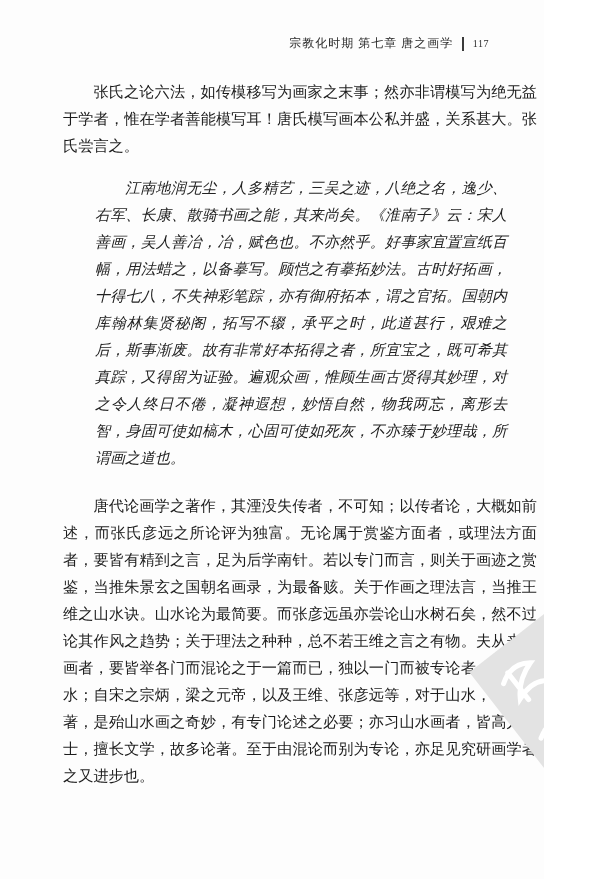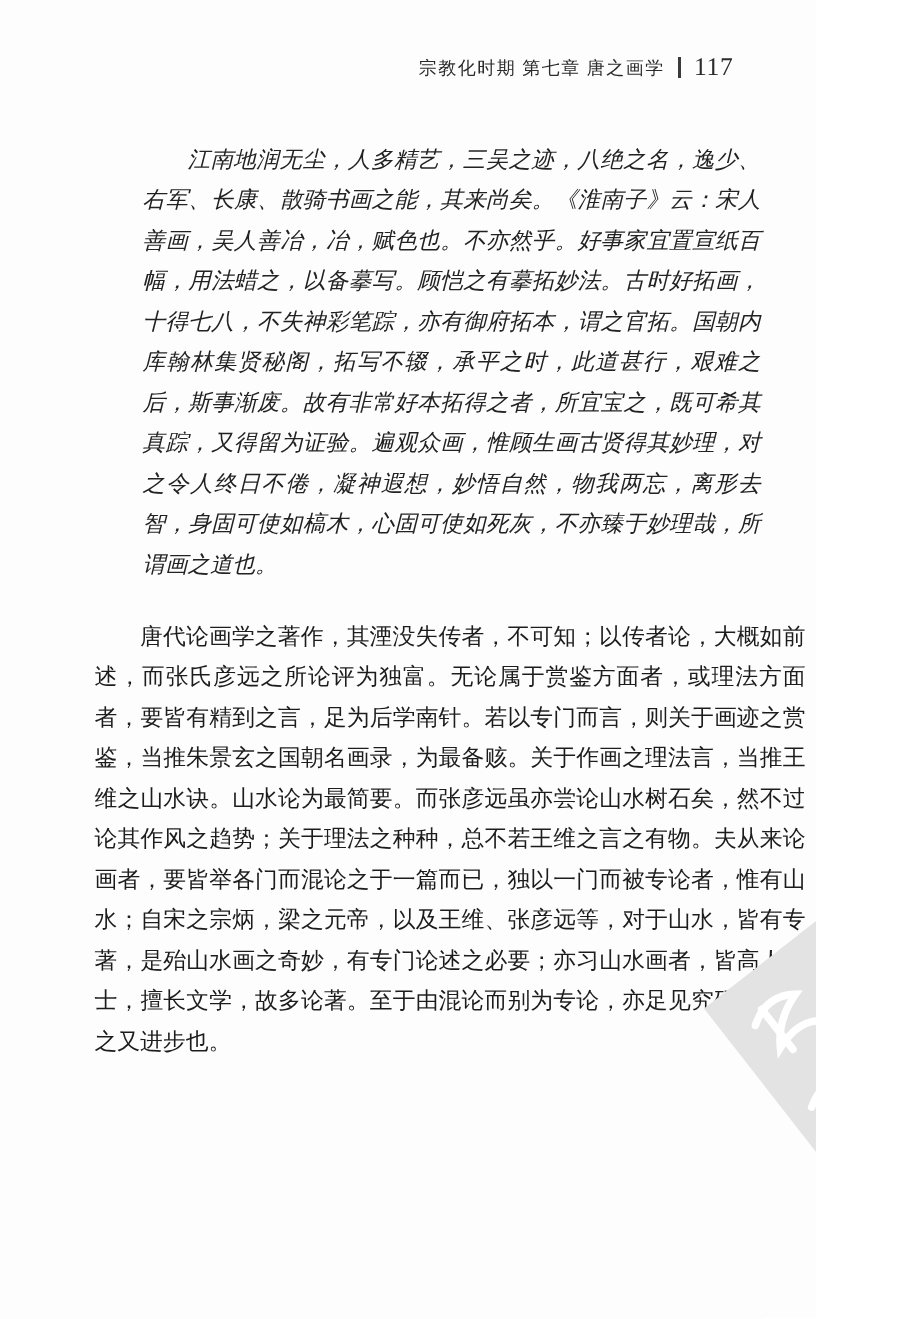--- a/index.html
+++ b/index.html
@@ -26,21 +26,21 @@
     color:#2b2b2b;
     white-space:nowrap;
   }
   .running-head .divider{
     display:inline-block;
     width:1.5px;height:14px;
     background:#3a3a3a;
     margin:0 9px;
   }
   .running-head .folio{
-    font-size:17px;
+    font-size:10px;
     letter-spacing:0.5px;
   }
   
   .text-block{
     position:absolute;
     left:63px;top:78px;
     width:474px;
   }
   p.body-para{
     margin:0;
@@ -75,20 +75,21 @@
 
 <div class="page">
 
   <div class="running-head">
     <span>宗教化时期  第七章  唐之画学</span>
     <span class="divider"></span>
     <span class="folio">117</span>
   </div>
 
   <div class="text-block">
+    <p class="body-para">张氏之论六法，如传模移写为画家之末事；然亦非谓模写为绝无益于学者，惟在学者善能模写耳！唐氏模写画本公私并盛，关系甚大。张氏尝言之。</p>
 
     <blockquote class="cited">江南地润无尘，人多精艺，三吴之迹，八绝之名，逸少、右军、长康、散骑书画之能，其来尚矣。《淮南子》云：宋人善画，吴人善冶，冶，赋色也。不亦然乎。好事家宜置宣纸百幅，用法蜡之，以备摹写。顾恺之有摹拓妙法。古时好拓画，十得七八，不失神彩笔踪，亦有御府拓本，谓之官拓。国朝内库翰林集贤秘阁，拓写不辍，承平之时，此道甚行，艰难之后，斯事渐废。故有非常好本拓得之者，所宜宝之，既可希其真踪，又得留为证验。遍观众画，惟顾生画古贤得其妙理，对之令人终日不倦，凝神遐想，妙悟自然，物我两忘，离形去智，身固可使如槁木，心固可使如死灰，不亦臻于妙理哉，所谓画之道也。</blockquote>
 
     <p class="body-para">唐代论画学之著作，其湮没失传者，不可知；以传者论，大概如前述，而张氏彦远之所论评为独富。无论属于赏鉴方面者，或理法方面者，要皆有精到之言，足为后学南针。若以专门而言，则关于画迹之赏鉴，当推朱景玄之国朝名画录，为最备赅。关于作画之理法言，当推王维之山水诀。山水论为最简要。而张彦远虽亦尝论山水树石矣，然不过论其作风之趋势；关于理法之种种，总不若王维之言之有物。夫从来论画者，要皆举各门而混论之于一篇而已，独以一门而被专论者，惟有山水；自宋之宗炳，梁之元帝，以及王维、张彦远等，对于山水，皆有专著，是殆山水画之奇妙，有专门论述之必要；亦习山水画者，皆高人逸士，擅长文学，故多论著。至于由混论而别为专论，亦足见究研画学者之又进步也。</p>
   </div>
 
   <div class="watermark">
     <svg width="150" height="200" viewBox="0 0 150 200" fill="none" stroke="#ffffff" stroke-width="5" stroke-linecap="round">
 
       <path d="M20 30 q18 -12 34 0 q-20 6 -30 22 q22 -8 34 4 M30 24 v34"></path>

